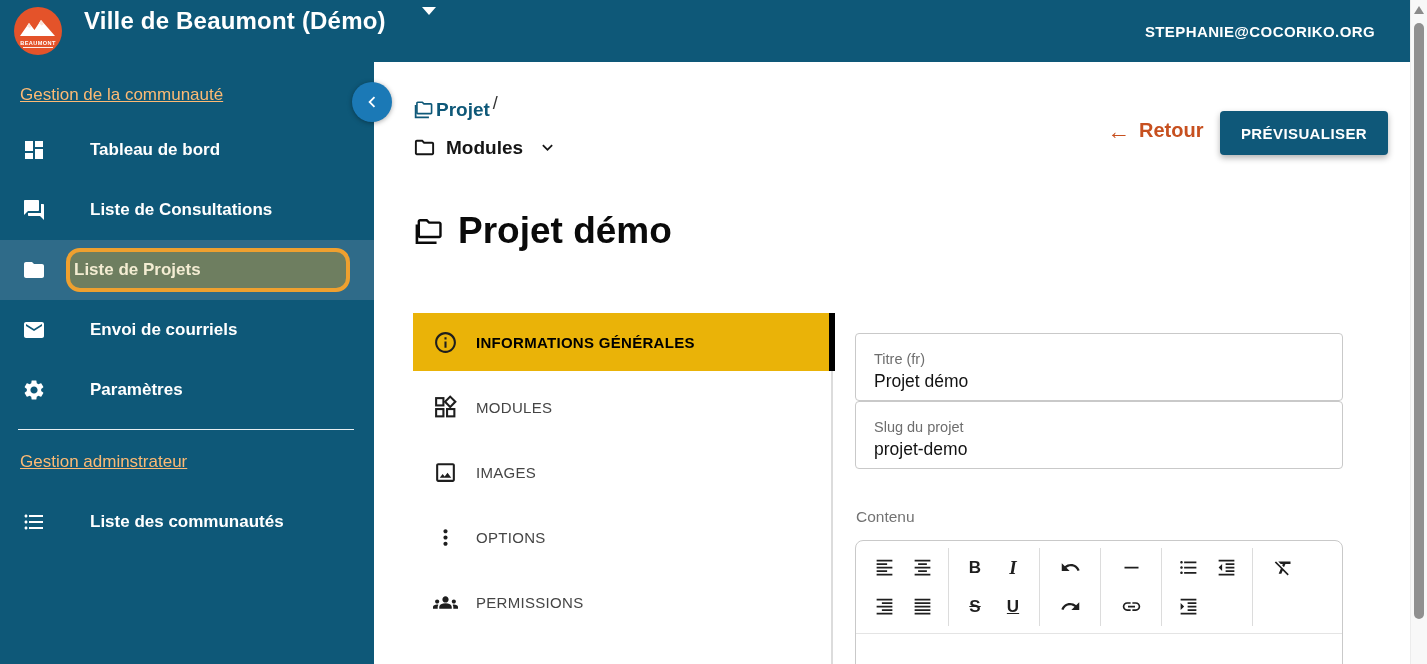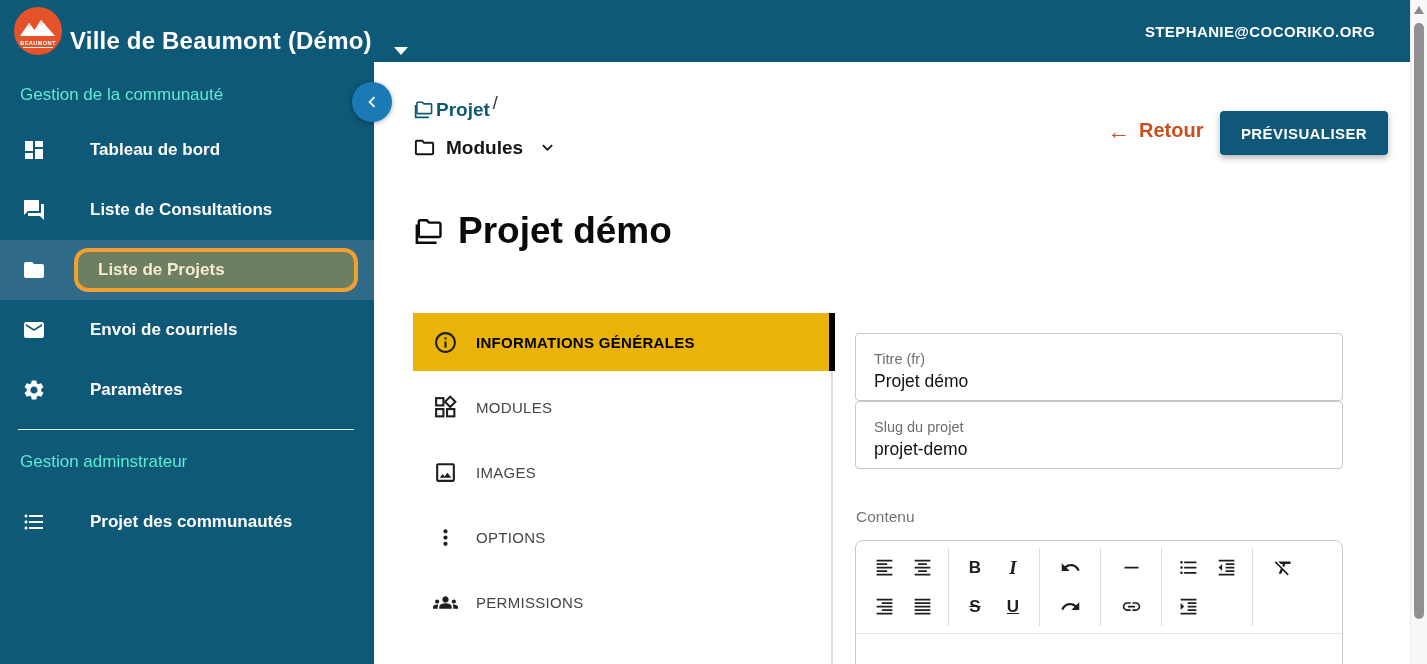--- a/index.html
+++ b/index.html
@@ -1,35 +1,35 @@
 <!DOCTYPE html>
 <html><head>
 <meta charset="utf-8">
 <style>
   * { margin:0; padding:0; box-sizing:border-box; }
   html,body { width:1427px; height:664px; overflow:hidden; font-family:"Liberation Sans", sans-serif; background:#fff; }
   .canvas { position:absolute; left:0; top:0; width:1427px; height:664px; overflow:hidden; }
 
   
   .header { position:absolute; left:0; top:0; width:1427px; height:62px; background:#0e5878; }
-  .community { position:absolute; left:14px; top:7px; height:48px; display:flex; align-items:flex-end; gap:8px; cursor:pointer; }
+  .community { position:absolute; left:14px; top:7px; height:48px; display:flex; align-items:flex-start; gap:22px; cursor:pointer; }
   .logo { width:48px; height:48px; flex:none; }
   .community-name { color:#fff; font-size:24px; font-weight:700; letter-spacing:.2px; }
   .caret-down { width:0; height:0; border-left:7px solid transparent; border-right:7px solid transparent; border-top:8px solid #fff; margin-left:14px; }
   .email { position:absolute; right:52px; top:0; height:62px; display:flex; align-items:center; color:#fff; font-size:15px; font-weight:600; letter-spacing:.4px; }
 
   
   .sidebar { position:absolute; left:0; top:62px; width:374px; height:602px; background:#0e5878; }
-  .section-label { margin:23px 0 0 20px; color:#5eead4; font-size:17px; font-weight:400; }
+  .section-label { margin:23px 0 0 20px; color:#fdba74; font-size:17px; font-weight:400;text-decoration:underline; }
   .nav { margin-top:15px; }
   .nav-item { height:60px; display:flex; align-items:center; padding-left:22px; color:#fff; font-size:17px; font-weight:600; cursor:pointer; }
   .nav-icn { width:24px; height:24px; flex:none; color:#fff; }
   .nav-lbl { margin-left:44px; }
   .nav-item.selected { background:#2f6b89; }
-  .nav-item.selected .nav-lbl { margin-left:28px; width:284px; border:4px solid #efa02f; border-radius:14px; background:#6e7e60; color:#f3ecd2; padding:8px 0 8px 20px; }
+  .nav-item.selected .nav-lbl { margin-left:20px; width:284px; border:4px solid #efa02f; border-radius:14px; background:#6e7e60; color:#f3ecd2; padding:8px 0 8px 4px; }
   .side-divider { margin:9px 0 0 18px; width:336px; border-top:1px solid rgba(255,255,255,.9); }
   .section-label.second { margin-top:22px; }
   .nav.second { margin-top:20px; }
 
   .collapse-btn { position:absolute; left:352px; top:82px; width:40px; height:40px; border-radius:50%; background:#1b79b6; z-index:40; display:flex; align-items:center; justify-content:center; color:#fff; box-shadow:0 1px 5px rgba(0,0,0,.35); border:none; cursor:pointer; }
 
   
   .main { position:absolute; left:374px; top:62px; width:1036px; height:602px; background:#fff; }
 
   .breadcrumb { position:absolute; left:39px; top:36px; }
@@ -132,21 +132,21 @@
         <span class="nav-lbl">Paramètres</span>
       </div>
     </div>
     <div class="side-divider"></div>
     <div class="section-label second">Gestion adminstrateur</div>
     <div class="nav second">
       <div class="nav-item">
         <svg class="nav-icn" viewBox="0 0 24 24">
             <path fill="currentColor" d="M4 10.5c-.83 0-1.5.67-1.5 1.5s.67 1.5 1.5 1.5 1.5-.67 1.5-1.5-.67-1.5-1.5-1.5zm0-6c-.83 0-1.5.67-1.5 1.5S3.17 7.5 4 7.5 5.5 6.83 5.5 6 4.83 4.5 4 4.5zm0 12c-.83 0-1.5.68-1.5 1.5s.68 1.5 1.5 1.5 1.5-.68 1.5-1.5-.67-1.5-1.5-1.5zM7 19h14v-2H7v2zm0-6h14v-2H7v2zm0-8v2h14V5H7z"></path>
           </svg>
-        <span class="nav-lbl">Projet des communautés</span>
+        <span class="nav-lbl">Liste des communautés</span>
       </div>
     </div>
   </div>
 
   <button class="collapse-btn">
     <svg width="22" height="22" viewBox="0 0 24 24">
         <path fill="#fff" d="M15.41 7.41 14 6l-6 6 6 6 1.41-1.41L10.83 12z"></path>
       </svg>
   </button>
 

